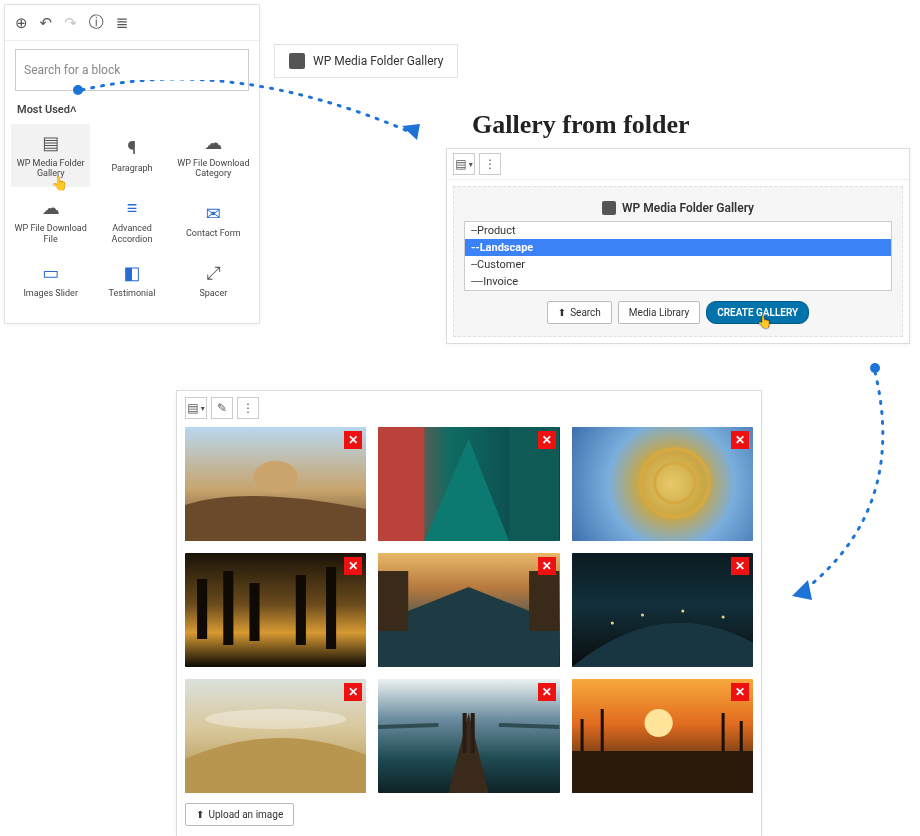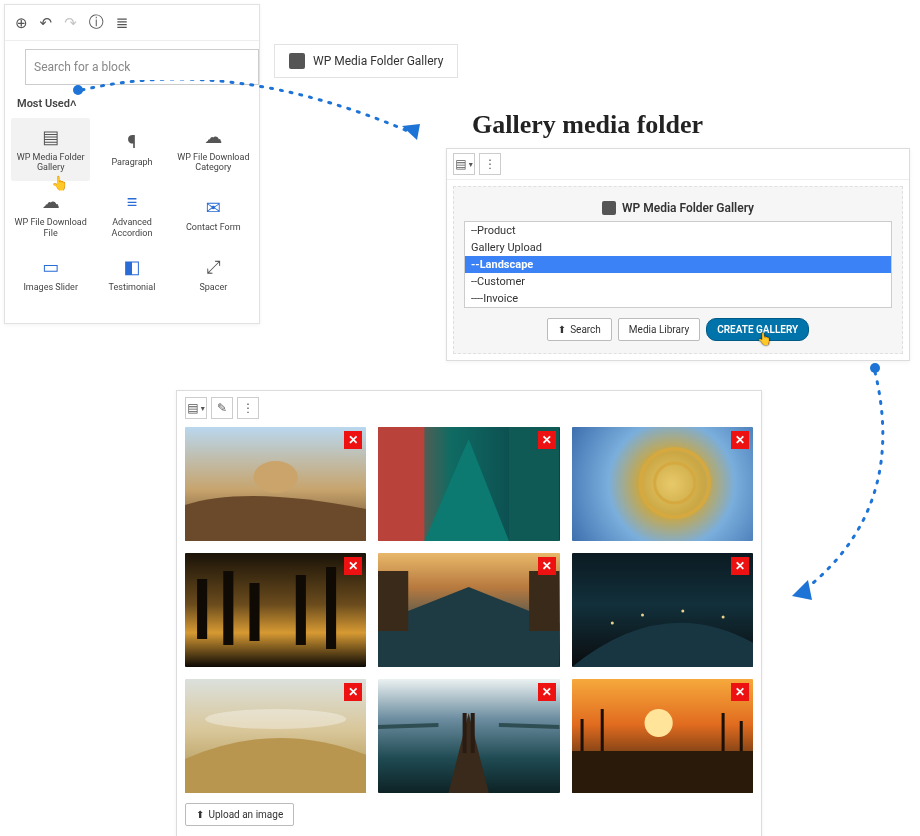--- a/index.html
+++ b/index.html
@@ -2,21 +2,21 @@
 <html><head>
 <meta charset="utf-8">
 <style>
   *{box-sizing:border-box;margin:0;padding:0;font-family:-apple-system,BlinkMacSystemFont,"Segoe UI",Roboto,Helvetica,Arial,sans-serif;}
   body{width:920px;height:836px;background:#fff;position:relative;overflow:hidden;}
   .panel{background:#fff;border:1px solid #e2e2e2;position:absolute;box-shadow:0 1px 4px rgba(0,0,0,.05);}
   
   #inserter{left:4px;top:4px;width:256px;height:320px;}
   #ins-toolbar{display:flex;align-items:center;gap:12px;padding:8px 10px;border-bottom:1px solid #eee;color:#555;}
   #ins-toolbar span{font-size:15px;cursor:pointer;}
-  #ins-search{margin:8px 20px;border:1px solid #ccc;height:36px;padding:0 8px;font-size:12px;color:#888;display:flex;align-items:center;width:calc(100% - 20px);}
+  #ins-search{margin:8px 10px;border:1px solid #ccc;height:42px;padding:0 8px;font-size:12px;color:#888;display:flex;align-items:center;width:calc(100% - 20px);}
   .ins-section{font-size:11px;color:#444;font-weight:600;padding:4px 12px;display:flex;align-items:center;}
   .ins-grid{display:grid;grid-template-columns:repeat(3,1fr);gap:2px;padding:4px 6px;}
   .ins-item{display:flex;flex-direction:column;align-items:center;justify-content:center;padding:8px 2px;font-size:9px;color:#444;text-align:center;line-height:1.2;cursor:pointer;border-radius:2px;}
   .ins-item.sel{background:#f2f2f2;}
   .ins-icon{font-size:18px;color:#555;margin-bottom:4px;display:block;}
   .cursor-ptr{position:absolute;left:46px;top:170px;font-size:14px;color:#000;}
   
   #sel-chip{position:absolute;left:274px;top:44px;height:34px;padding:0 14px;border:1px solid #e2e2e2;display:flex;align-items:center;gap:8px;font-size:12px;color:#333;background:#fff;}
   .chip-icon{width:16px;height:16px;background:#555;display:inline-block;border-radius:2px;}
   
@@ -122,40 +122,39 @@
   <span class="chip-icon"></span>
   <span>WP Media Folder Gallery</span>
 </div>
 
 <svg class="arrow" style="left:70px;top:80px;" width="400" height="100">
   <circle cx="8" cy="10" r="5" fill="#1e73d6"></circle>
   <path class="dot-path" d="M 12 10 Q 160 -25 340 52"></path>
   <polygon class="arrow-head" points="347,60 332,46 350,44"></polygon>
 </svg>
 
-<div id="gff-title">Gallery media folder</div>
+<div id="gff-title">Gallery from folder</div>
 
 <div id="gff" class="panel">
   <div id="gff-head">
     <div class="tool-btn">
         <span>▤</span>
         <span class="caret">▾</span>
       </div>
     <div class="tool-btn">
         <span>⋮</span>
       </div>
   </div>
   <div id="gff-body">
     <h5>
         <span class="chip-icon" style="width:14px;height:14px;"></span>
         <span>WP Media Folder Gallery</span>
       </h5>
     <div id="folder-list">
       <div>--Product</div>
-      <div>Gallery Upload</div>
       <div class="sel">--Landscape</div>
       <div>--Customer</div>
       <div>----Invoice</div>
     </div>
     <div id="gff-actions">
       <div class="btn">
           <span>⬆</span>
           <span>Search</span>
         </div>
       <div class="btn">

